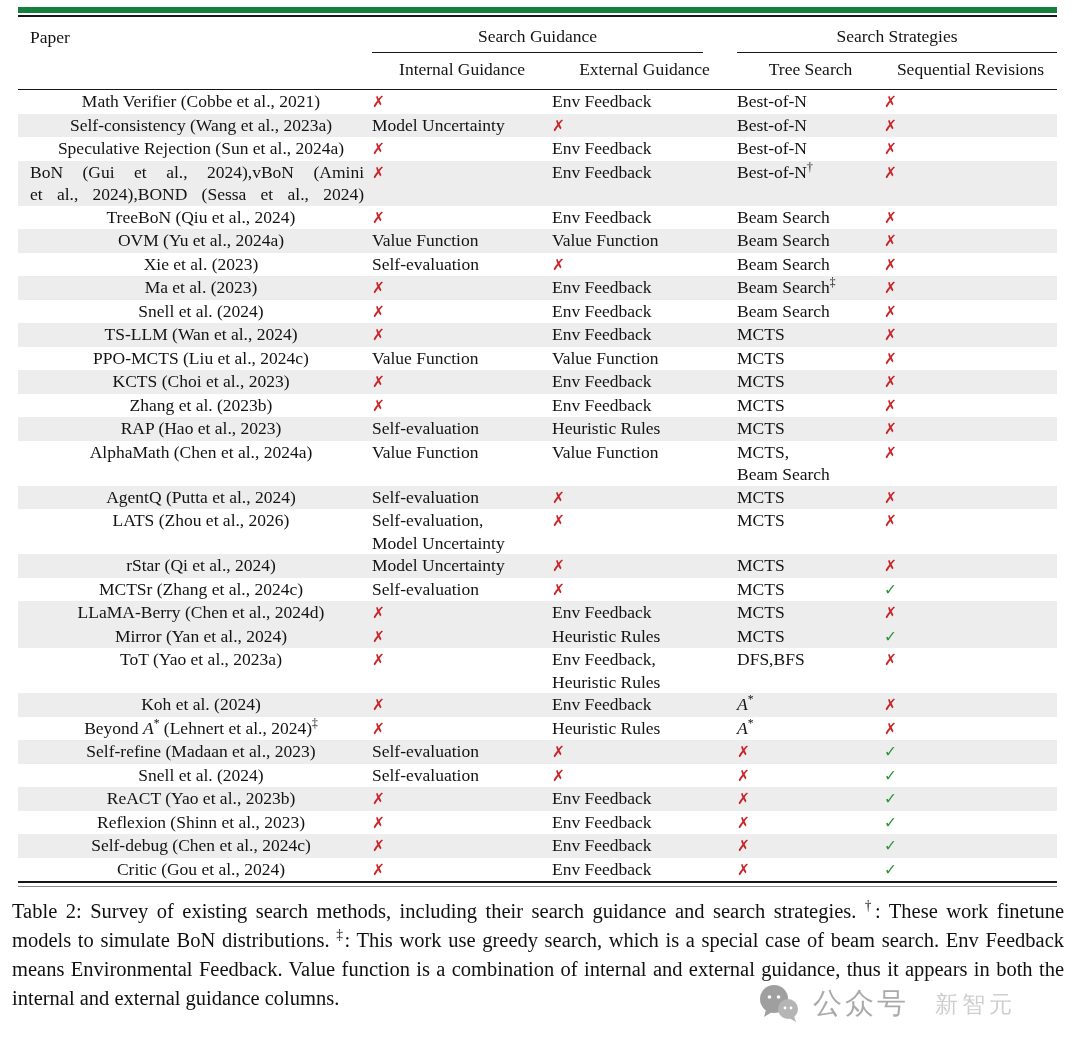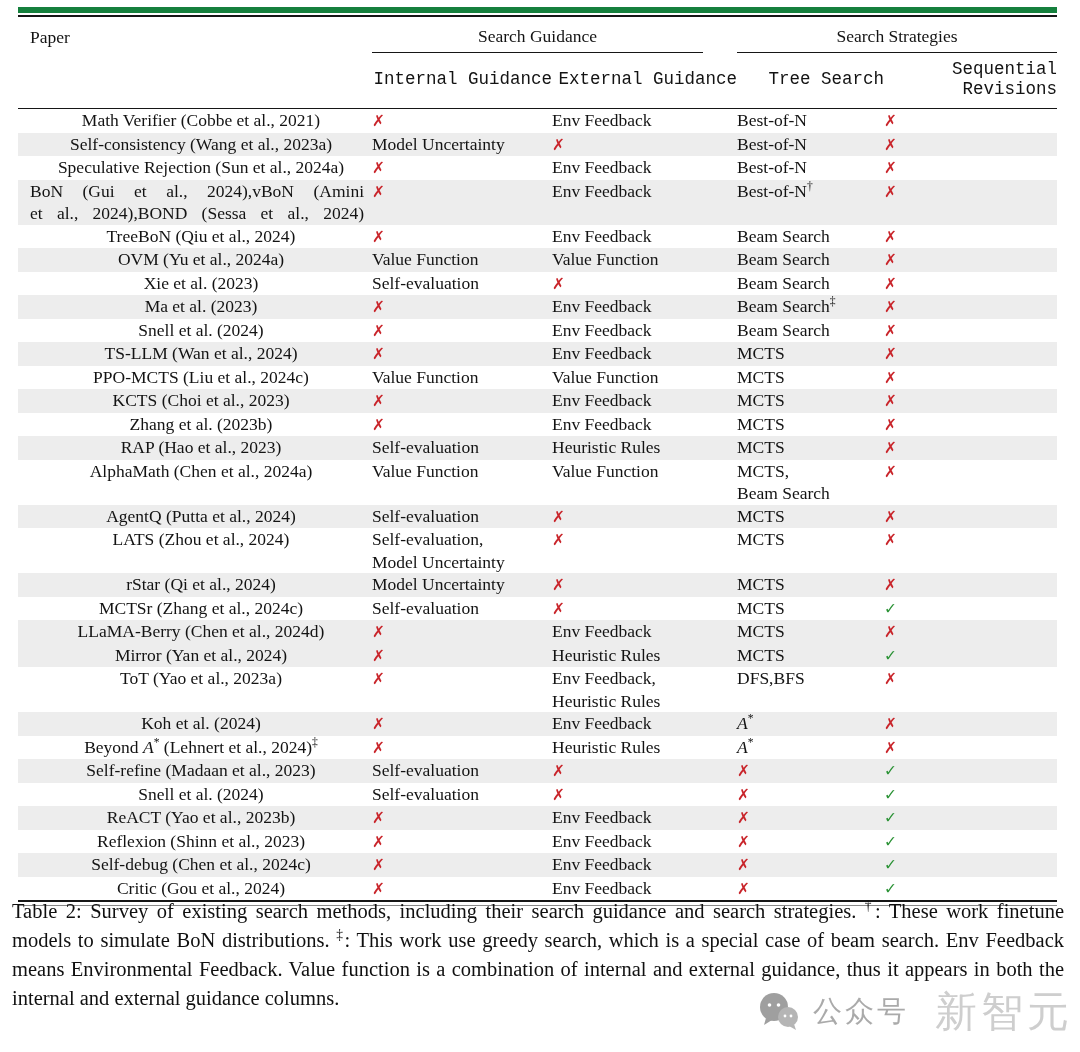--- a/index.html
+++ b/index.html
@@ -23,23 +23,22 @@
     text-align:left;vertical-align:top;padding:10px 0 0 12px;
     border-bottom:1.4px solid #161616;
   }
   .group-head{padding:0;}
   .group-head .rule{
     border-bottom:1.4px solid #161616;
     padding:9px 0 5px 0;
   }
   .gh-guidance .rule{margin-right:34px;}
   .subhead th{
-    text-align:right;padding:6px 0 9px 0;
+    text-align:center;padding:6px 0 9px 0;
     border-bottom:1.4px solid #161616;
-    font-family:Liberation Mono, monospace;
   }
   td{
     vertical-align:top;font-size:17.5px;line-height:22.5px;padding:0;
   }
   td:first-child{padding-left:12px;text-align:center;}
   tr.shaded td{background:#ededed;}
   td.just{text-align:justify;text-align-last:justify;padding-right:8px;}
   sup{font-size:66%;line-height:0;}
   .mark-x{
     color:#c9252b;font-weight:bold;font-family:"DejaVu Sans",sans-serif;
@@ -57,21 +56,21 @@
   
   .watermark{
     position:absolute;left:757px;top:984px;display:flex;align-items:center;
     gap:12px;opacity:.85;
   }
   .watermark .wm-label-1{
     font-size:29px;color:#9c9c9c;font-family:"DejaVu Sans",sans-serif;
     letter-spacing:3px;
   }
   .watermark .wm-label-2{
-    font-size:42px;color:#c6c6c6;font-family:"DejaVu Sans",sans-serif;
+    font-size:23px;color:#c6c6c6;font-family:"DejaVu Sans",sans-serif;
     letter-spacing:4px;margin-left:14px;
   }
 </style>
 </head>
 <body>
 
 <div class="tablewrap">
   <table>
     <colgroup>
       <col style="width:354px">
@@ -204,21 +203,21 @@
           <td><span class="mark-x">✗</span></td>
         </tr>
         <tr class="shaded">
           <td>AgentQ (Putta et al., 2024)</td>
           <td>Self-evaluation</td>
           <td><span class="mark-x">✗</span></td>
           <td>MCTS</td>
           <td><span class="mark-x">✗</span></td>
         </tr>
         <tr>
-          <td>LATS (Zhou et al., 2024)</td>
+          <td>LATS (Zhou et al., 2026)</td>
           <td>Self-evaluation,<br>Model Uncertainty</td>
           <td><span class="mark-x">✗</span></td>
           <td>MCTS</td>
           <td><span class="mark-x">✗</span></td>
         </tr>
         <tr class="shaded">
           <td>rStar (Qi et al., 2024)</td>
           <td>Model Uncertainty</td>
           <td><span class="mark-x">✗</span></td>
           <td>MCTS</td>

